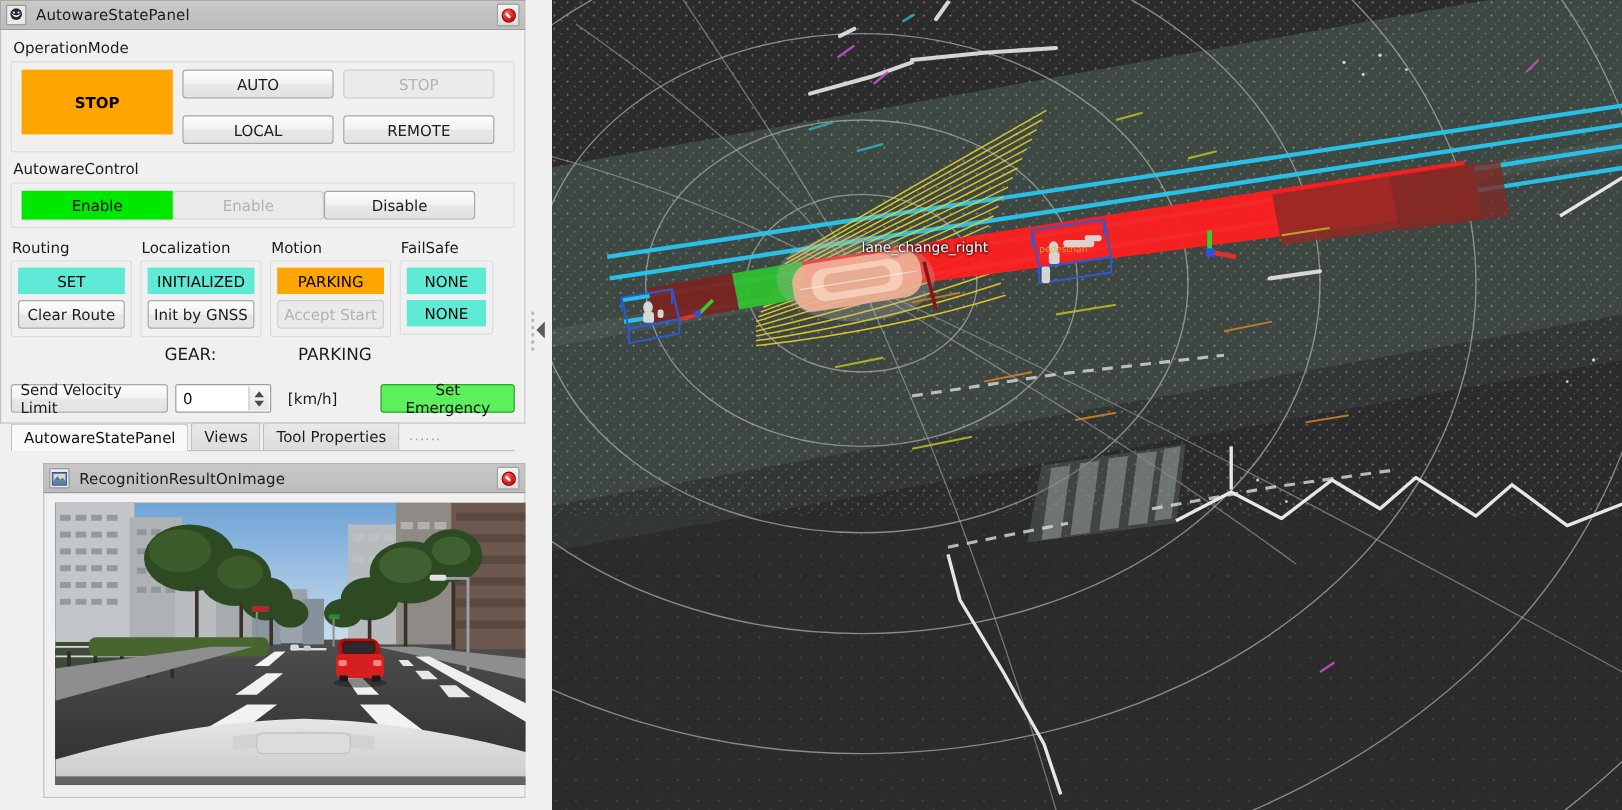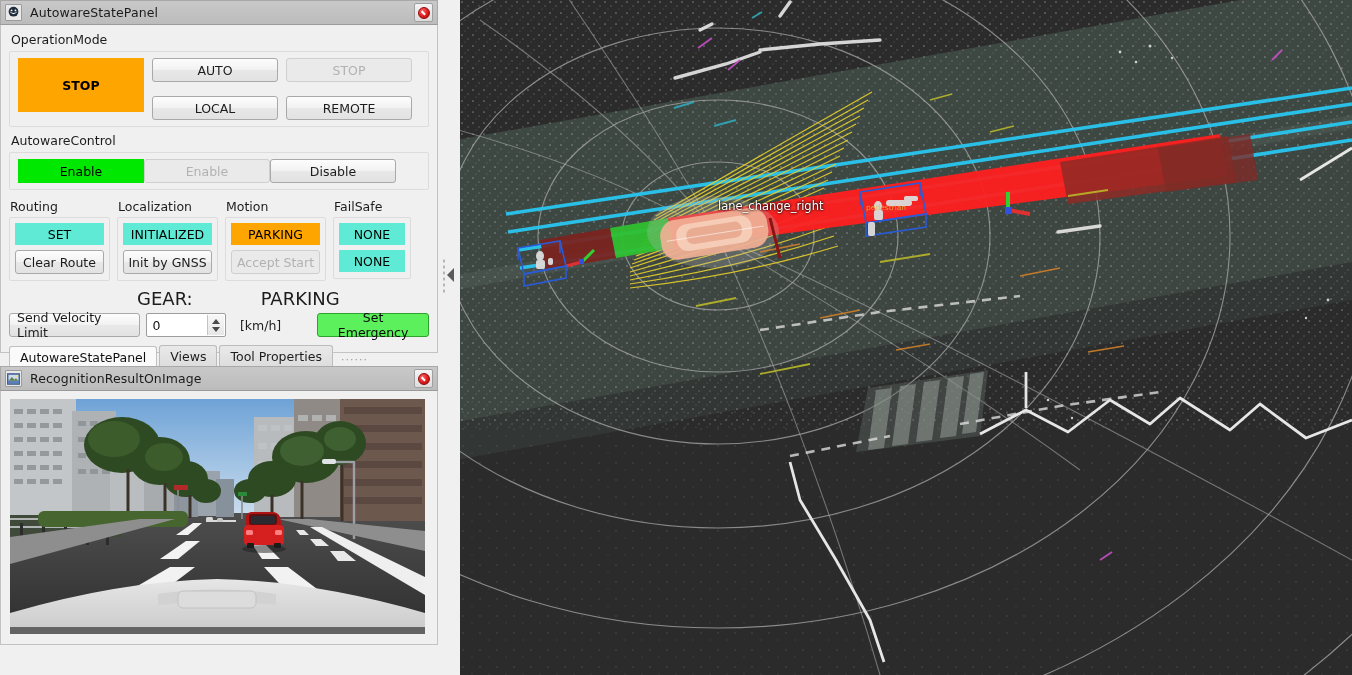--- a/index.html
+++ b/index.html
@@ -128,26 +128,26 @@
   .quad-box {
     border: 1px solid #dcdcdc; border-radius: 2px;
     padding: 5px 5px 6px 5px;
     display: flex; flex-direction: column; gap: 5px;
     background: #f0f0f0;
   }
 
   
   .gear-row {
     display: flex; align-items: center;
-    margin-top: 7px; font-size: 18px; color: #1c1c1c;
+    margin-top: 7px; font-size: 14px; color: #1c1c1c;
   }
   .gear-label { margin-left: 128px; }
   .parking-label { margin-left: 68px; }
 
-  .vel-row { display: flex; align-items: center; margin-top: 4px; gap: 6px; }
+  .vel-row { display: flex; align-items: center; margin-top: 16px; gap: 6px; }
   .spin {
     position: relative; width: 82px; height: 24px;
     background: #fff; border: 1px solid #9d9d9d; border-radius: 2px;
     display: flex; align-items: center; padding-left: 5px;
     font-size: 12.5px; color: #111;
   }
   .spin-btns {
     position: absolute; right: 1px; top: 1px; bottom: 1px; width: 17px;
     display: flex; flex-direction: column;
     background: linear-gradient(to bottom,#f7f7f7,#e6e6e6);
@@ -183,21 +183,21 @@
     background: #fafafa; color: #111;
     border-color: #c0c0c0;
     position: relative; top: 1px;
   }
   .tab-dots {
     margin-left: 6px; color: #9a9a9a; font-size: 11px; letter-spacing: 1px;
     align-self: flex-end; padding-bottom: 2px;
   }
 
   
-  .recog-wrap { position: absolute; left: 0; top: 366px; width: 438px; }
+  .recog-wrap { position: absolute; left: 0; top: 386px; width: 438px; padding-left: 36px; }
   .recog-body {
     border: 1px solid #c3c3c3; border-top: none;
     background: #f0f0f0;
     padding: 8px 9px 10px 9px;
   }
   .cam {
     position: relative; width: 415px; height: 235px;
     overflow: hidden; background: #1b1b1b;
   }
 

